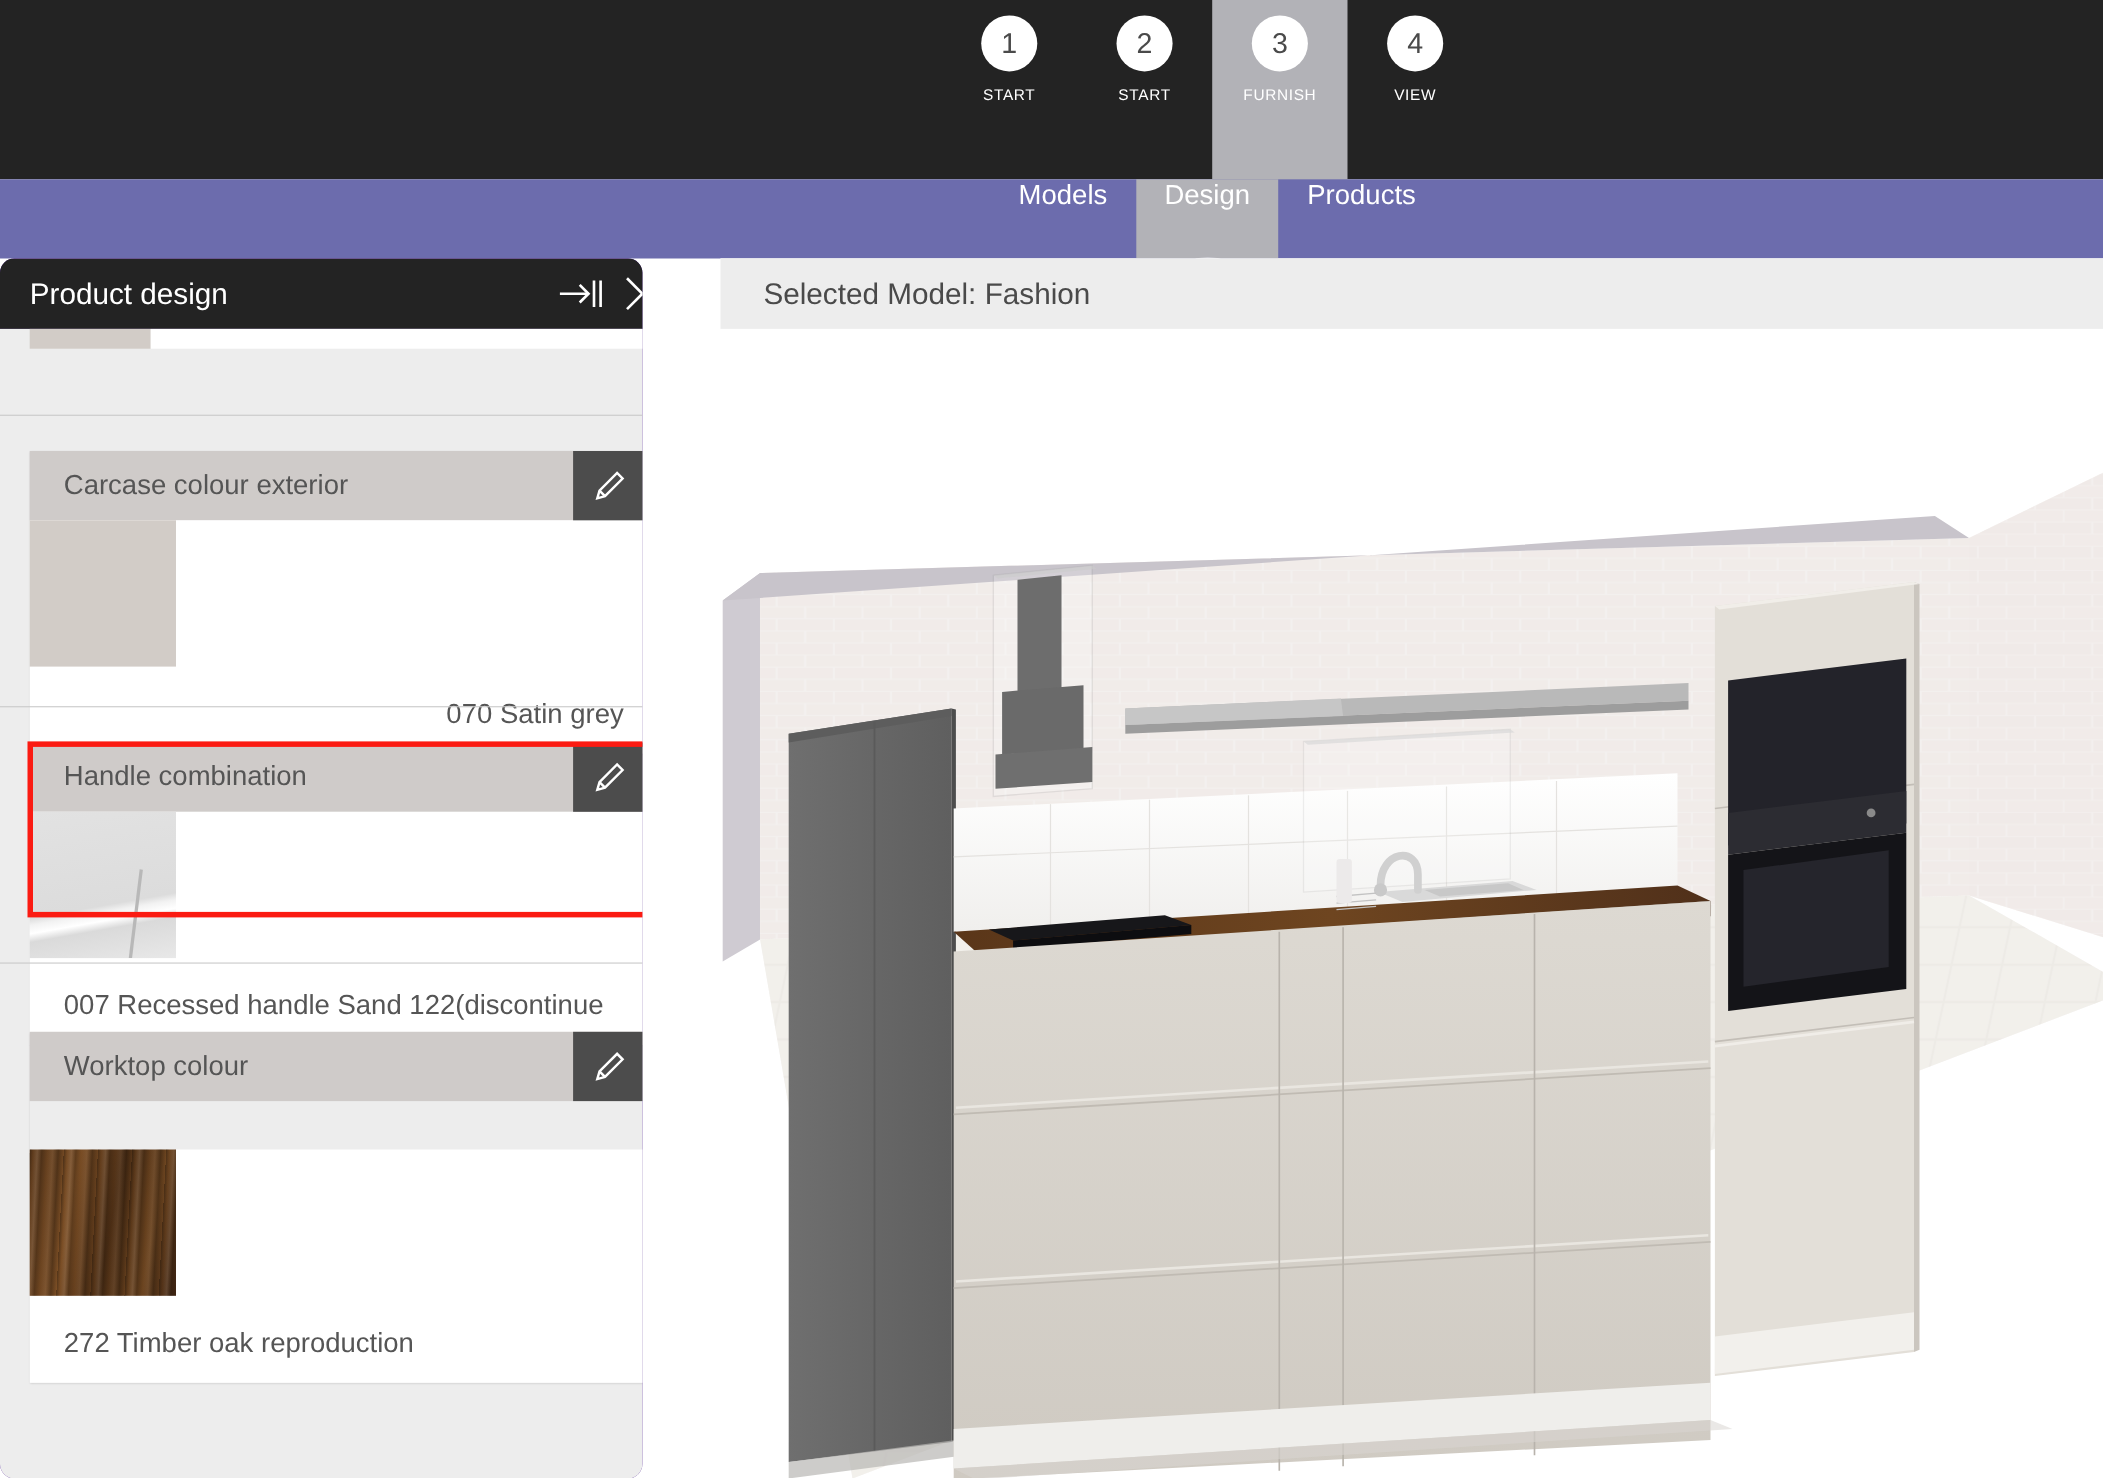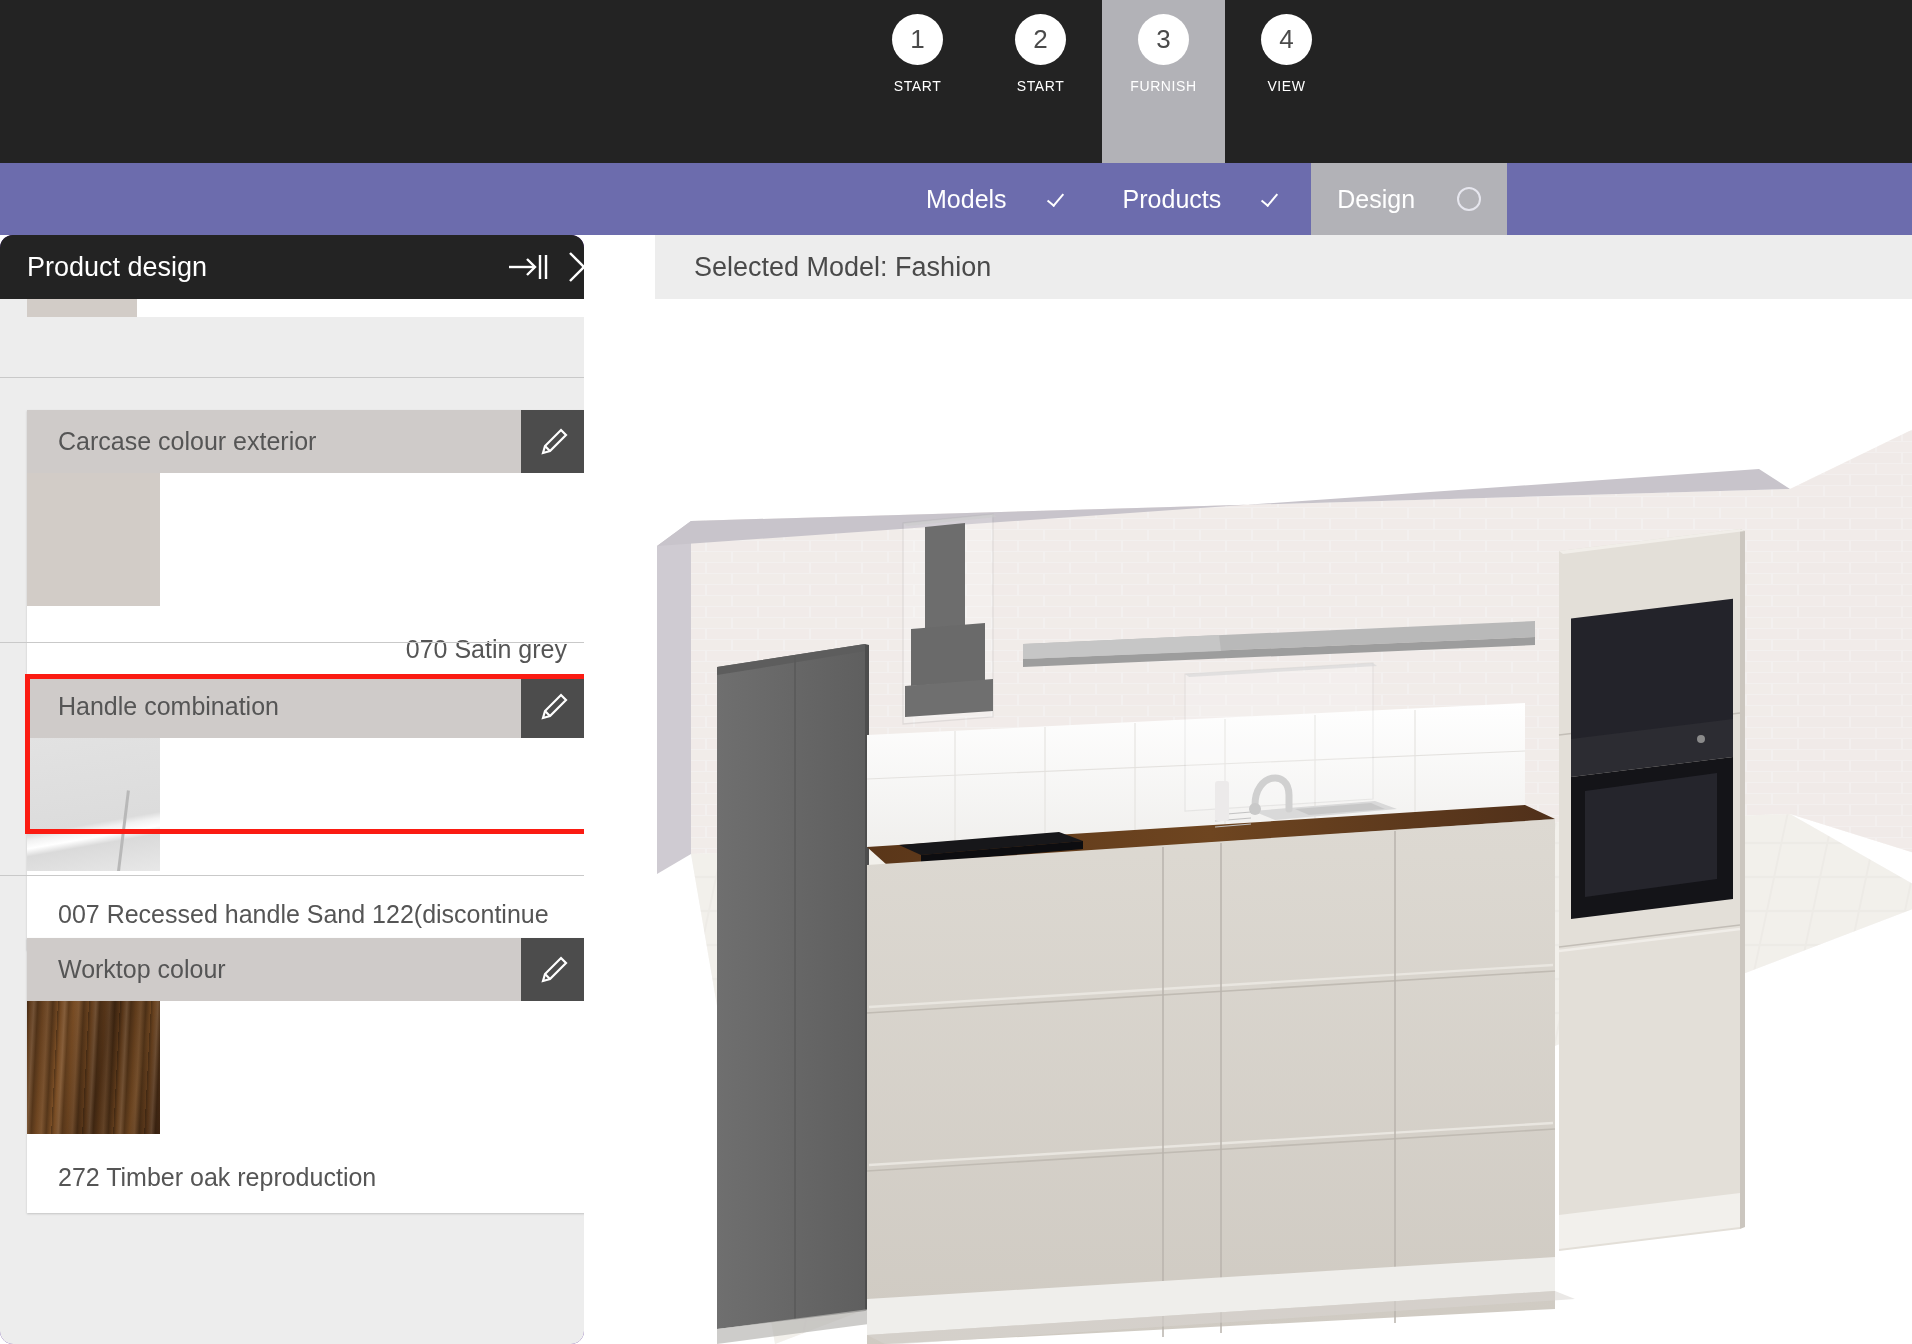--- a/index.html
+++ b/index.html
@@ -77,21 +77,21 @@
     position: absolute;
     left: 900px;
     top: 0;
     height: 72px;
     display: flex;
     flex-direction: row;
     align-items: stretch;
   }
   .tab {
     display: flex;
-    flex-direction: row;
+    flex-direction: column;
     align-items: center;
     padding: 0 26px;
     color: #ffffff;
     font-size: 25px;
     cursor: pointer;
     gap: 42px;
   }
   .tab.active { background: #b2b2b7; }
   .tab-check {
     width: 22px; height: 22px;
@@ -336,28 +336,28 @@
 </div>
 
 <div class="tabbar">
   <div class="tabs-wrap">
 
     <div class="tab">
       <span>Models</span>
       <span class="tab-check"></span>
     </div>
 
+    <div class="tab active">
+      <span>Design</span>
+      <span class="tab-circle"></span>
+    </div>
+
     <div class="tab">
       <span>Products</span>
       <span class="tab-check"></span>
-    </div>
-
-    <div class="tab active">
-      <span>Design</span>
-      <span class="tab-circle"></span>
     </div>
 
   </div>
 </div>
 
 <div class="panel">
 
   <div class="panel-header">
     <div class="panel-title">Product design</div>
 
@@ -428,21 +428,21 @@
     <div class="card" style="top:639px;">
       <div class="card-head">
         <div class="card-head-label">Worktop colour</div>
         <div class="edit-btn">
           <svg width="38" height="38" viewBox="0 0 38 38">
             <path d="M8 30 L10 23 L26 7 L31 12 L15 28 Z" fill="none" stroke="#ffffff" stroke-width="2.2"></path>
             <line x1="10" y1="23" x2="15" y2="28" stroke="#ffffff" stroke-width="2.2"></line>
           </svg>
         </div>
       </div>
-      <div class="card-body" style="min-height:160px;">
+      <div class="card-body" style="min-height:160px;margin-top:44px;">
         <div class="swatch wood"></div>
         <div class="card-text">272 Timber oak reproduction</div>
       </div>
     </div>
 
   </div>
 
   <div class="scrolltrack">
     <div class="scrollthumb" style="left:2px; top:721px; height:520px;"></div>
   </div>

